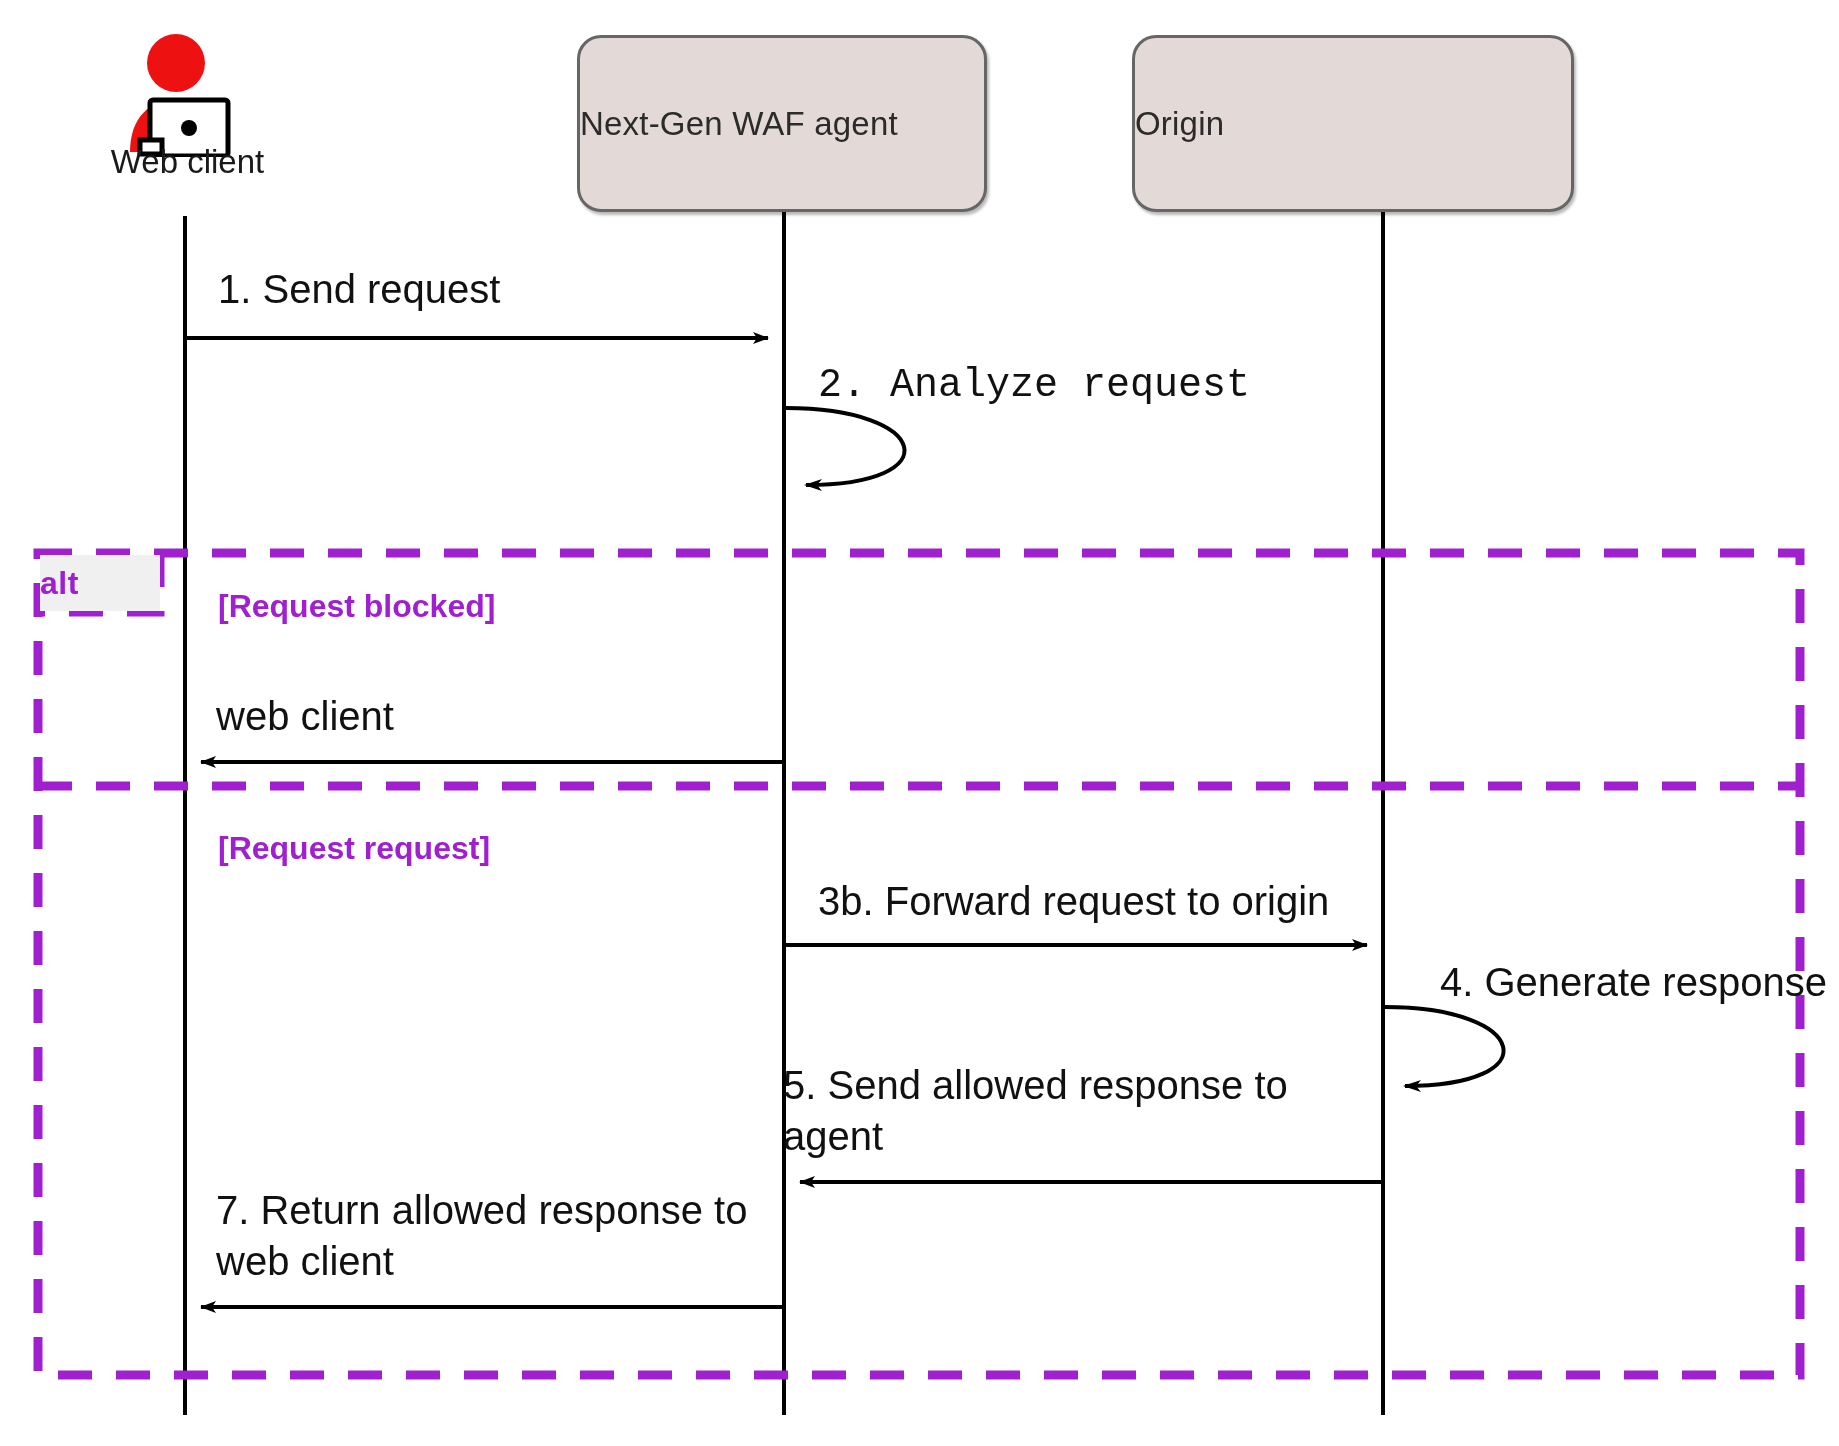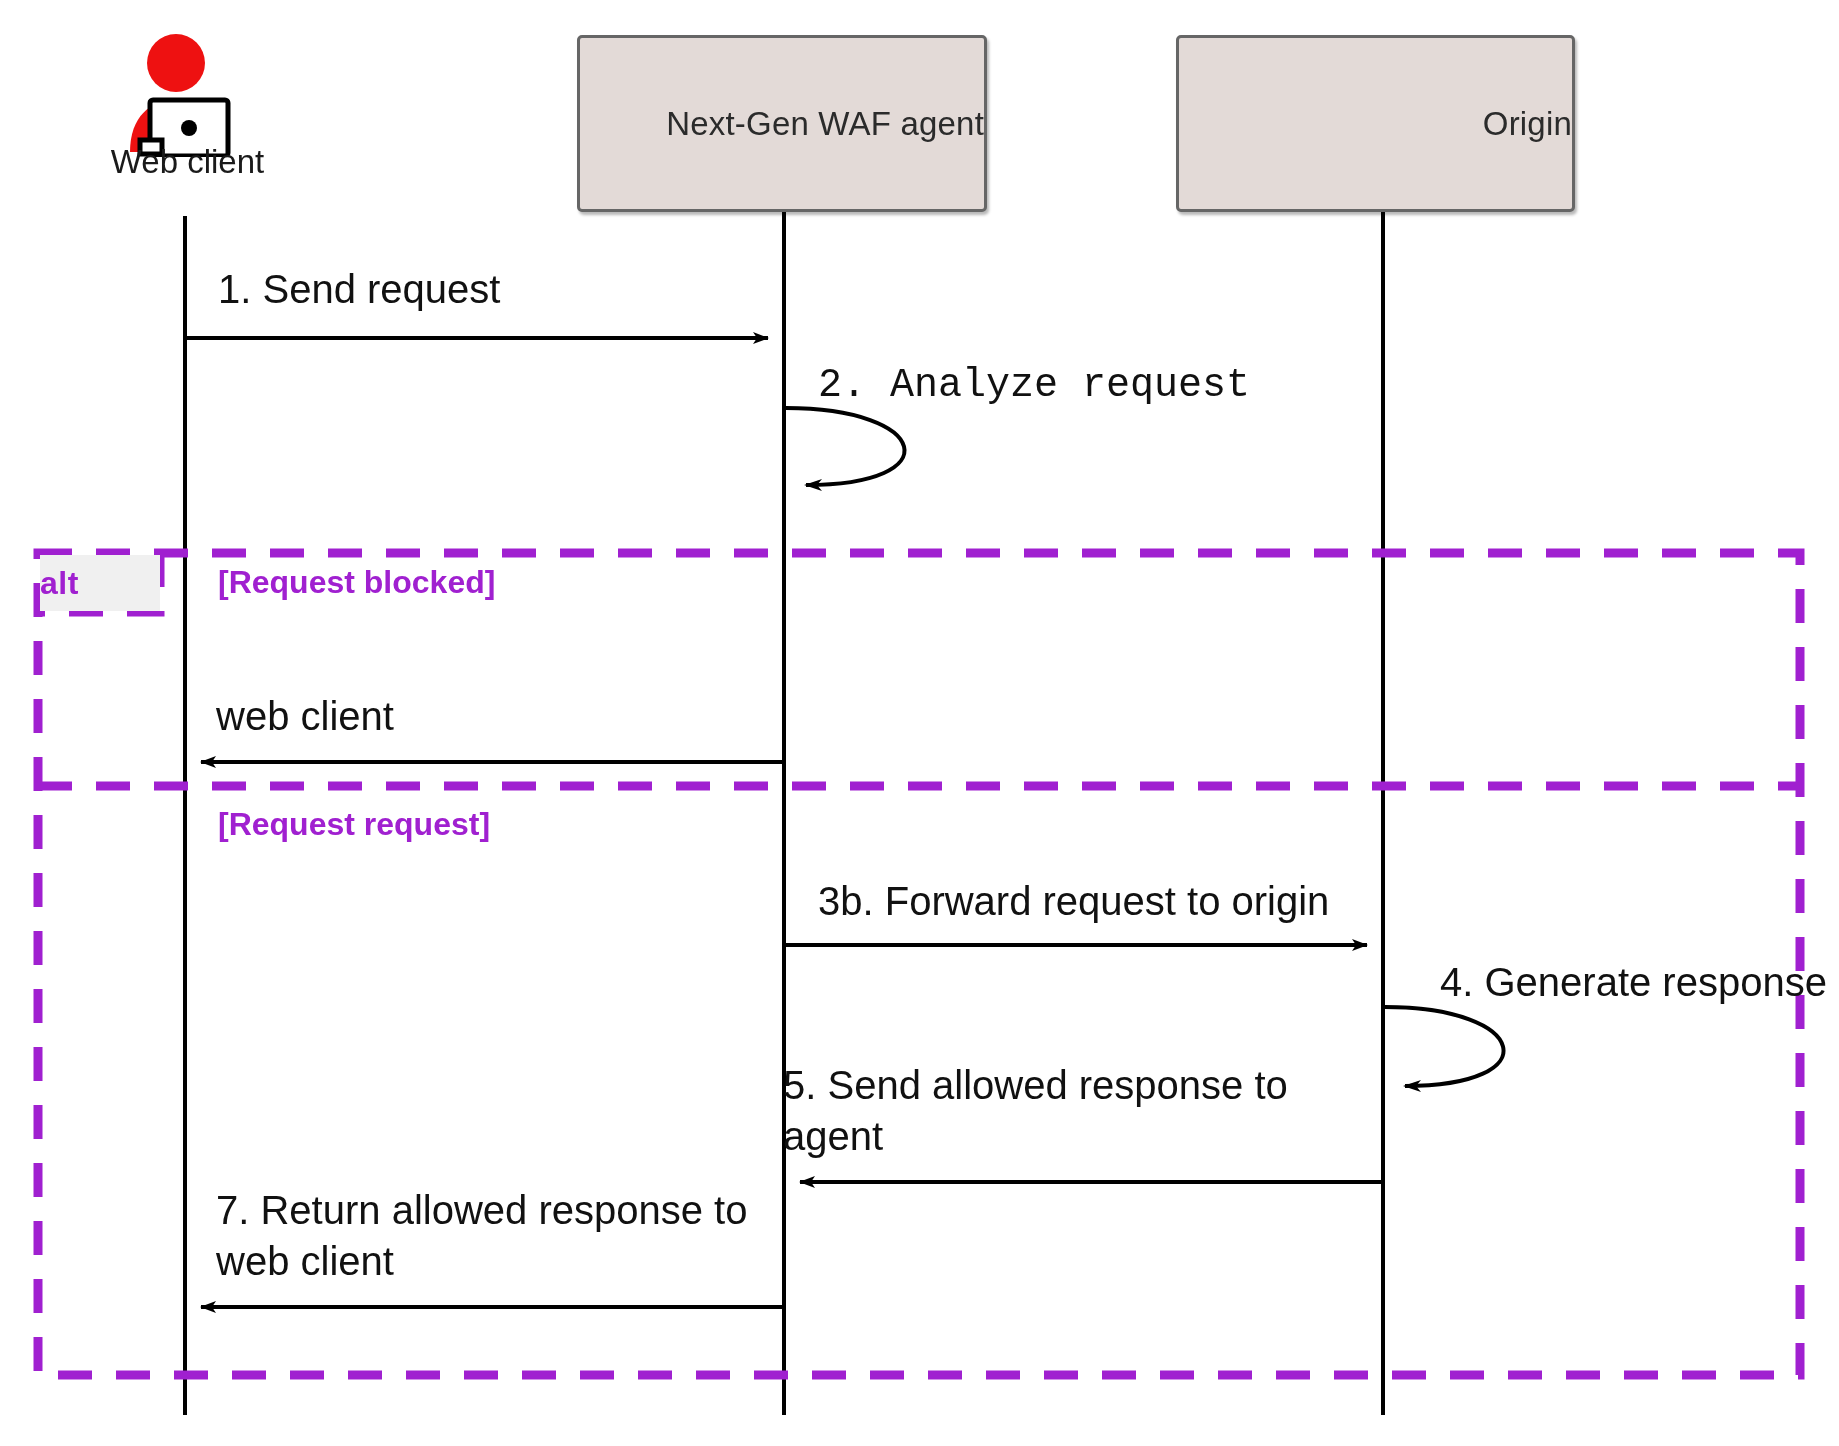--- a/index.html
+++ b/index.html
@@ -22,24 +22,24 @@
     top: 0;
     left: 0;
     width: 1839px;
     height: 1446px;
   }
   .participant-box {
     position: absolute;
     box-sizing: border-box;
     background: #e3dad7;
     border: 3px solid #666666;
-    border-radius: 5px;
+    border-radius: 24px;
     display: flex;
     align-items: center;
-    justify-content: flex-end;
+    justify-content: flex-start;
     box-shadow: 2px 3px 3px rgba(0,0,0,0.28);
   }
   .participant-label {
     font-size: 33px;
     color: #2b2b2b;
     font-family: "Liberation Sans", sans-serif;
     letter-spacing: 0.2px;
   }
   .actor-label {
     position: absolute;
@@ -59,20 +59,21 @@
     color: #111111;
     font-family: "Liberation Sans", sans-serif;
   }
   .frag-label {
     position: absolute;
     font-size: 32px;
     font-weight: bold;
     color: #a020d0;
     font-family: "Liberation Sans", sans-serif;
     white-space: nowrap;
+    margin-top: 24px;
   }
   .alt-tag {
     position: absolute;
     box-sizing: border-box;
     background: #f0f0f0;
     display: flex;
     align-items: center;
     justify-content: flex-start;
   }
   .alt-tag-text {
@@ -151,21 +152,21 @@
     <circle cx="67" cy="96" r="8" fill="#000000"></circle>
     <rect x="18" y="108" width="22" height="14" fill="#ffffff" stroke="#000000" stroke-width="5"></rect>
   </svg>
 
   <div class="actor-label" style="left:50px; top:143px; width:275px;">Web client</div>
 
   <div class="participant-box" style="left:577px; top:35px; width:410px; height:177px;">
     <span class="participant-label">Next-Gen WAF agent</span>
   </div>
 
-  <div class="participant-box" style="left:1176px; top:35px; width:399px; height:177px;">
+  <div class="participant-box" style="left:1132px; top:35px; width:442px; height:177px;">
     <span class="participant-label">Origin</span>
   </div>
 
   <div class="alt-tag" style="left:40px; top:555px; width:120px; height:56px;">
     <span class="alt-tag-text">alt</span>
   </div>
 
   <div class="frag-label" style="left:218px; top:564px;">[Request blocked]</div>
 
   <div class="frag-label" style="left:218px; top:806px;">[Request request]</div>

